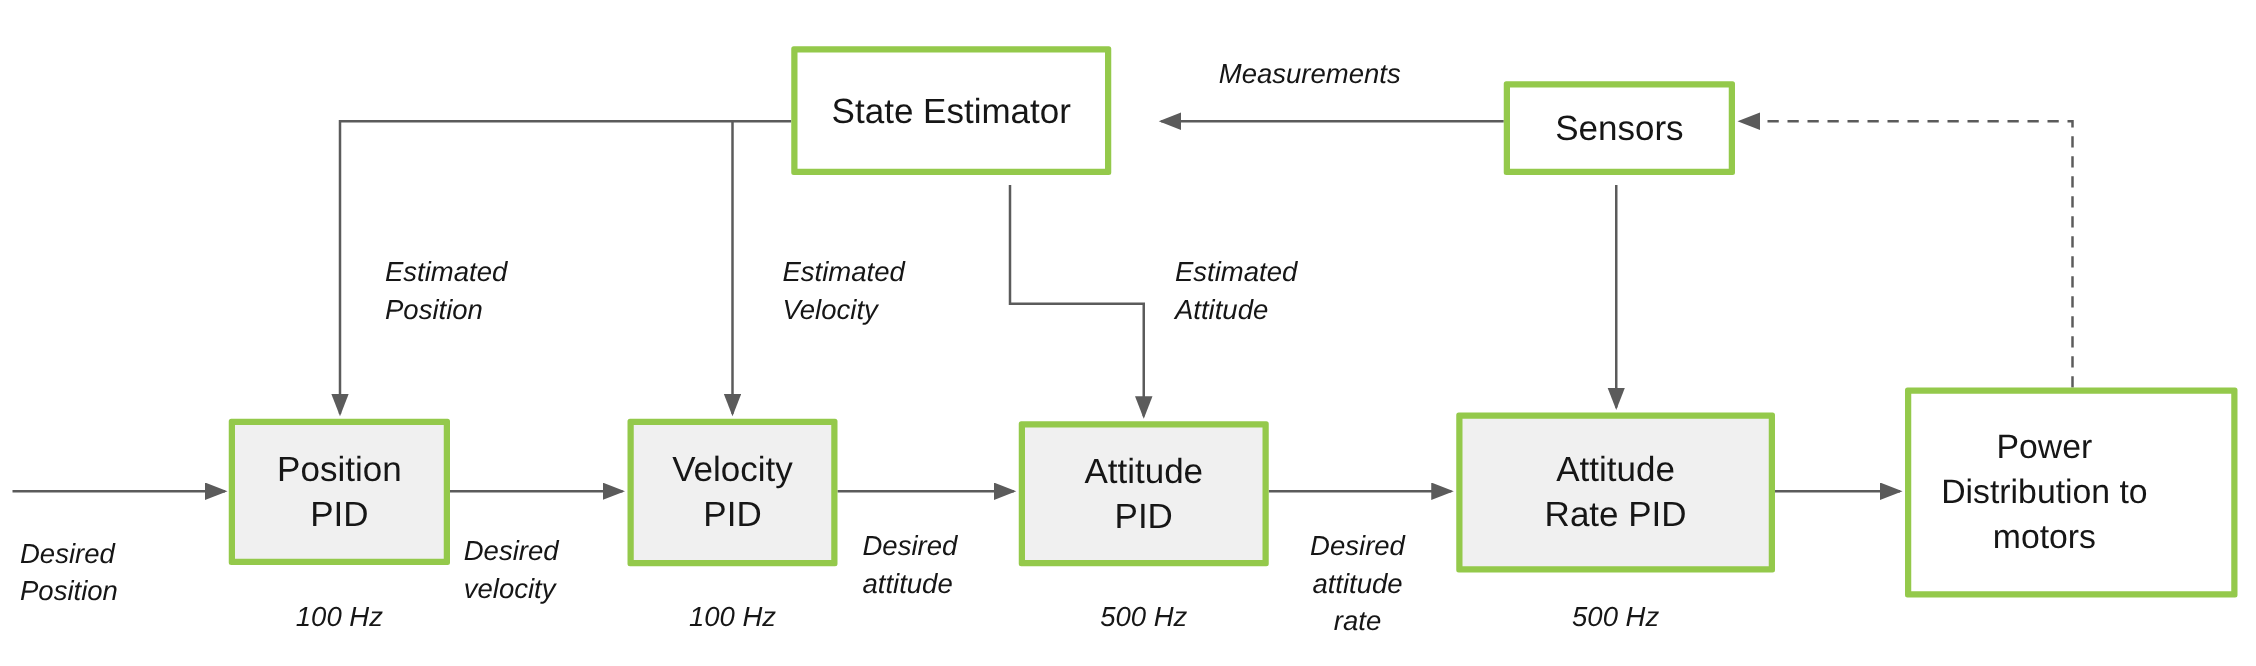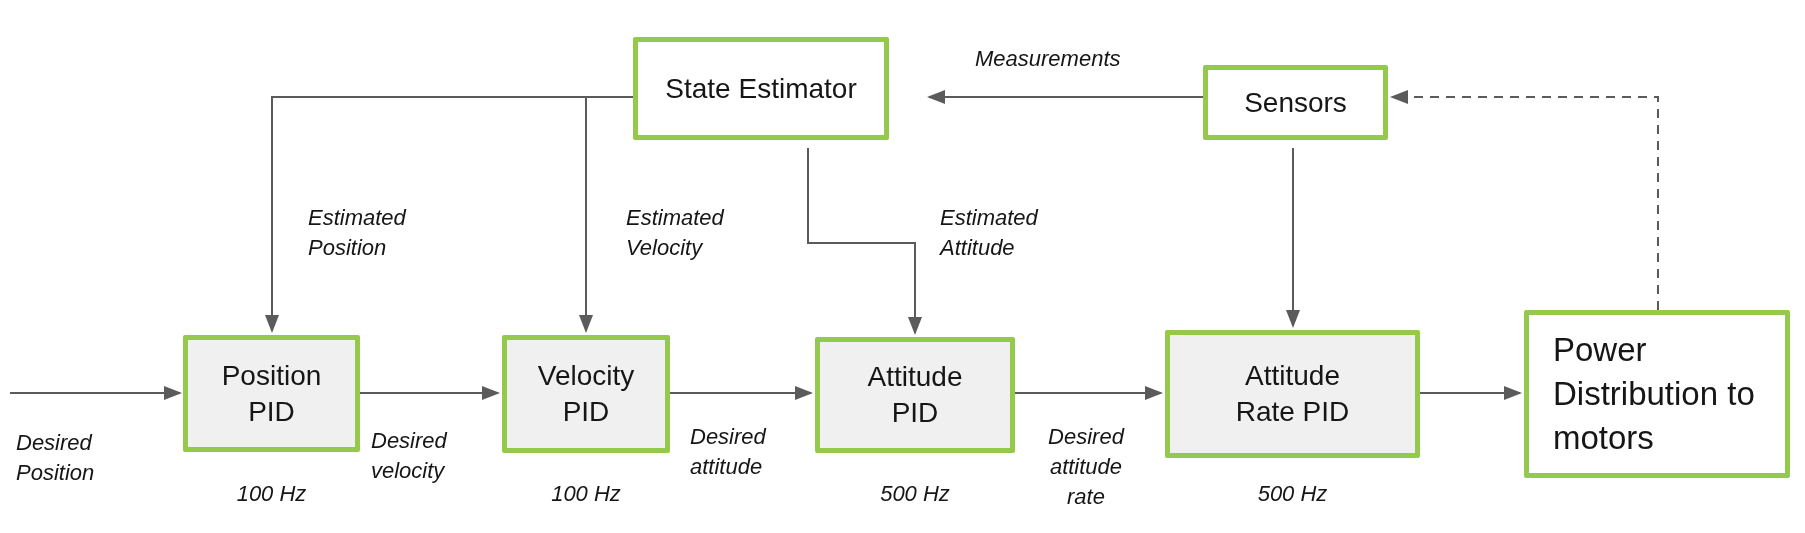--- a/index.html
+++ b/index.html
@@ -13,22 +13,22 @@
   .block {
     position:absolute; box-sizing:border-box;
     border:5px solid var(--green,#94C94B); border-radius:2px;
     background:var(--box-fill-white,#ffffff);
     display:flex; align-items:center; justify-content:center;
     text-align:center; white-space:pre-line;
     font-size:28px; line-height:1.28; color:var(--text,#161616);
   }
   .block.gray { background:var(--box-fill-gray,#F0F0F0); }
   .block.left-text {
-    justify-content:flex-start; text-align:left;
-    padding-left:24px; padding-right:8px; font-size:33px; line-height:1.33;
+    justify-content:flex-start; text-align:center;
+    padding-left:24px; padding-right:8px; font-size:27px; line-height:1.33;
   }
   .siglabel {
     position:absolute; font-style:italic; font-size:22px; line-height:1.36;
     white-space:pre-line; color:var(--text,#161616);
   }
   .center { text-align:center; }
 </style>
 </head>
 <body>
 

